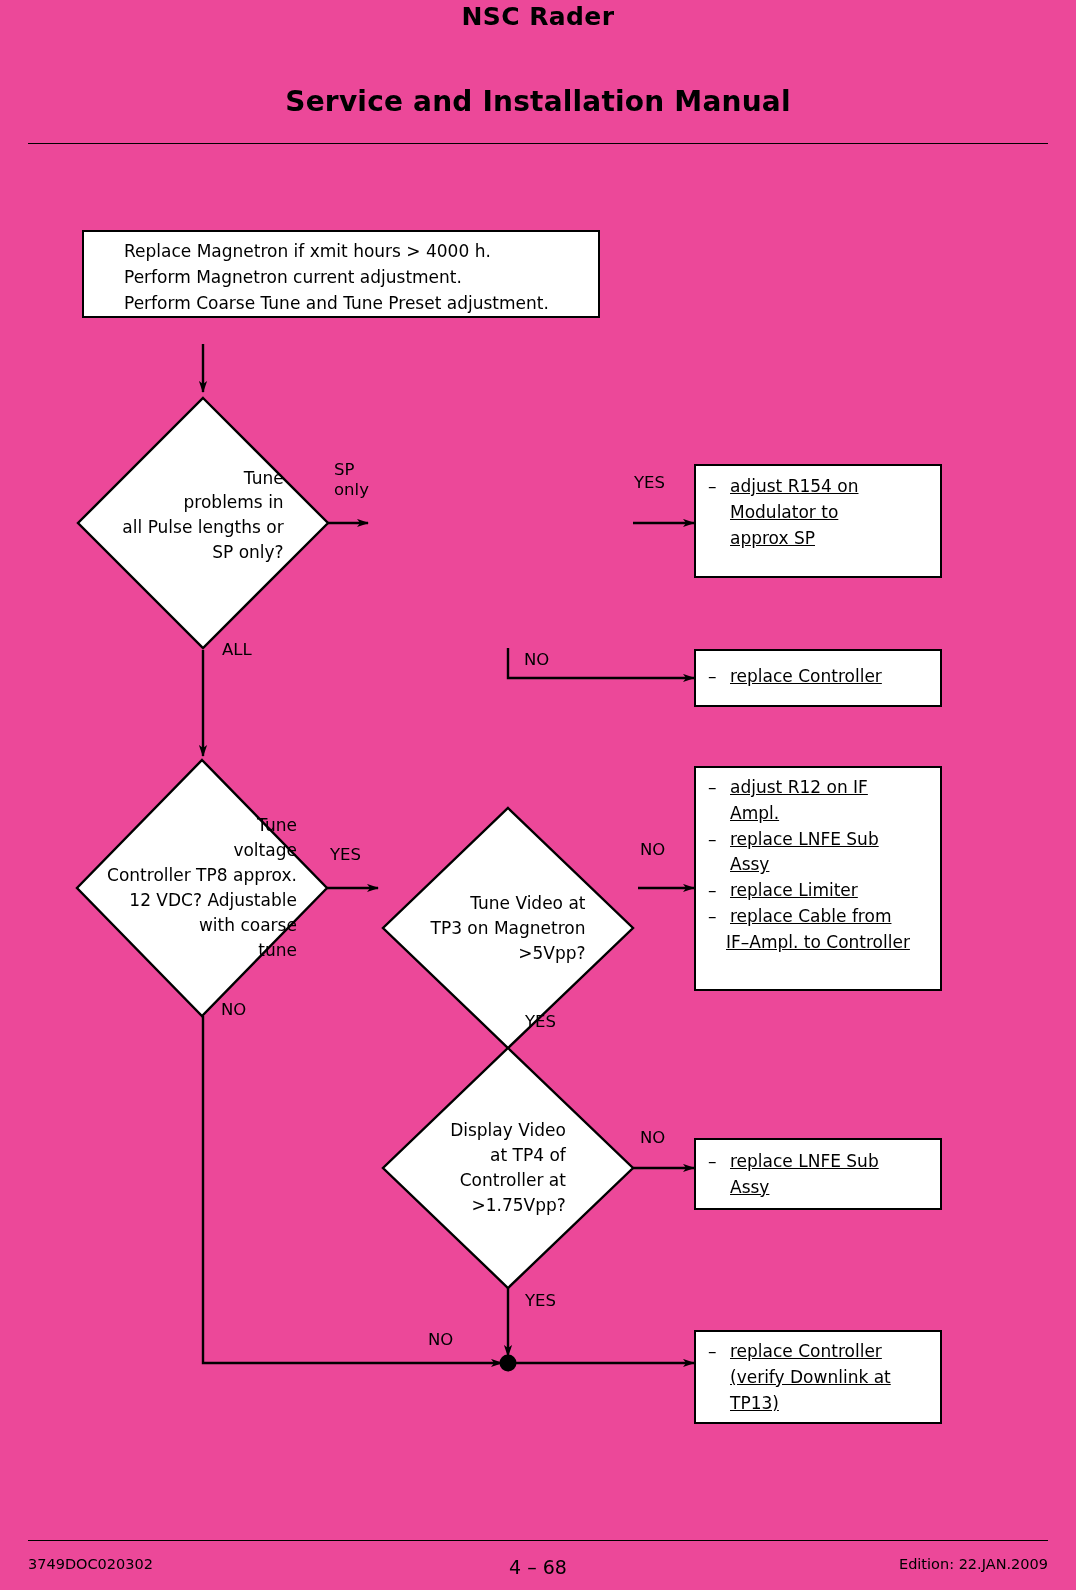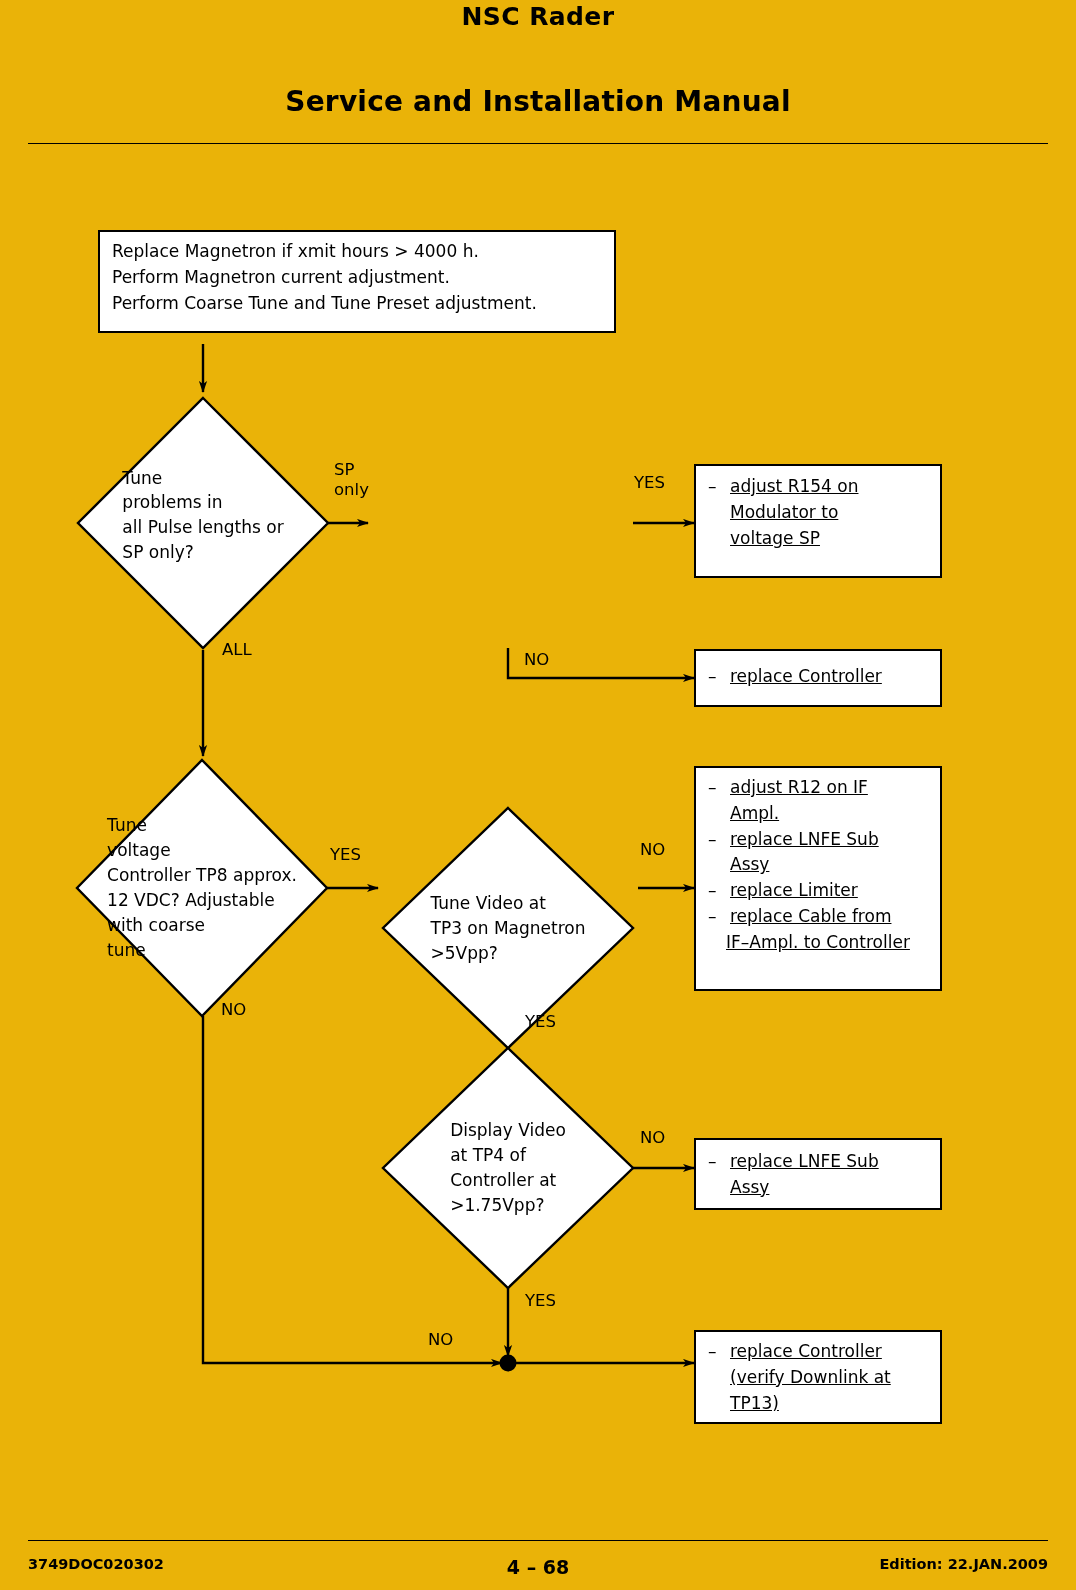--- a/index.html
+++ b/index.html
@@ -9,21 +9,21 @@
   }
   body {
     font-family: "DejaVu Sans", sans-serif;
     color: #000000;
   }
   #page {
     position: relative;
     width: 1076px;
     height: 1590px;
     overflow: hidden;
-    background: #eab308;
+    background: #ec4899;
   }
 
   
   .doc-title {
     position: absolute;
     left: 0;
     width: 1076px;
     text-align: center;
     font-weight: bold;
     font-family: "DejaVu Sans", sans-serif;
@@ -49,21 +49,21 @@
     text-align: center;
     font-size: 17.5px;
     font-weight: bold;
   }
 
   
   .footer-cell {
     position: absolute;
     top: 1556px;
     font-size: 14.5px;
-    font-weight: bold;
+    font-weight: normal;
   }
   #footer-docnum  { left: 28px; }
   #footer-page    { left: 0; width: 1076px; text-align: center; font-size: 19px; }
   #footer-edition { right: 28px; }
 
   
   .box {
     position: absolute;
     border: 2.2px solid #000;
     background: #fff;
@@ -97,21 +97,21 @@
     position: absolute;
     left: 0;
     top: 0;
     overflow: visible;
   }
   .diamond-label {
     position: absolute;
     left: 50%;
     top: 50%;
     transform: translate(-50%, -50%);
-    text-align: left;
+    text-align: right;
     font-size: 17px;
     line-height: 1.47;
     white-space: nowrap;
   }
 
   
   .edge-label {
     position: absolute;
     font-size: 16.5px;
     line-height: 1.22;
@@ -167,21 +167,21 @@
       <path d="M508,1288 L508,1356" marker-end="url(#arrowhead)"></path>
 
       <path d="M203,1016 L203,1363 L502,1363" marker-end="url(#arrowhead)"></path>
 
       <path d="M512,1363 L694,1363" marker-end="url(#arrowhead)"></path>
     </g>
 
     <circle cx="508" cy="1363" r="8.5" fill="#000"></circle>
   </svg>
 
-  <div class="box" id="start-box" style="left:98px; top:230px; width:518px; height:103px;">
+  <div class="box" id="start-box" style="left:82px; top:230px; width:518px; height:88px;padding-left:28px;">
     <div class="box-inner" style="padding-top:7px;">
       <div class="plain-line">Replace Magnetron if xmit hours &gt; 4000 h.</div>
       <div class="plain-line">Perform Magnetron current adjustment.</div>
       <div class="plain-line">Perform Coarse Tune and Tune Preset adjustment.</div>
     </div>
   </div>
 
   <div class="diamond-wrap" style="left:78px; top:398px; width:250px; height:250px;">
     <svg width="250" height="250" viewBox="0 0 250 250" xmlns="http://www.w3.org/2000/svg">
       <polygon points="125,0 250,125 125,250 0,125" fill="#fff" stroke="#000" stroke-width="2.4"></polygon>
@@ -232,21 +232,21 @@
     </div>
   </div>
 
   <div class="box" style="left:694px; top:464px; width:248px; height:114px;">
     <div class="box-inner">
       <div class="bullet-row">
         <span class="bullet-mark">–</span>
         <span class="bullet-text">
           <span style="display:block">adjust R154 on</span>
           <span style="display:block">Modulator to</span>
-          <span style="display:block">voltage SP</span>
+          <span style="display:block">approx SP</span>
         </span>
       </div>
     </div>
   </div>
 
   <div class="box" style="left:694px; top:649px; width:248px; height:58px;">
     <div class="box-inner" style="padding-top:13px;">
       <div class="bullet-row">
         <span class="bullet-mark">–</span>
         <span class="bullet-text">replace Controller</span>

